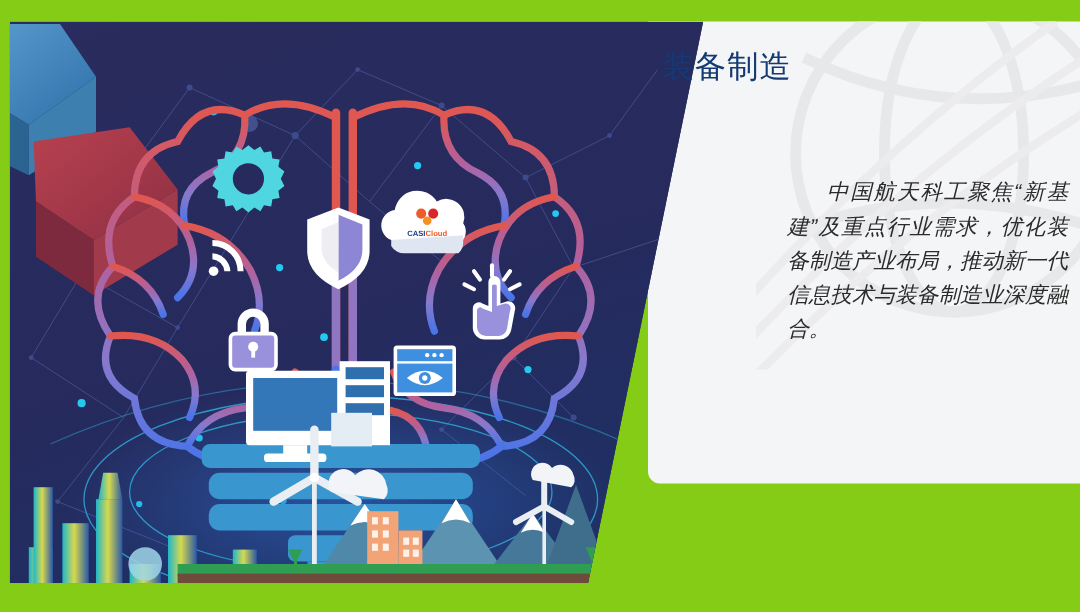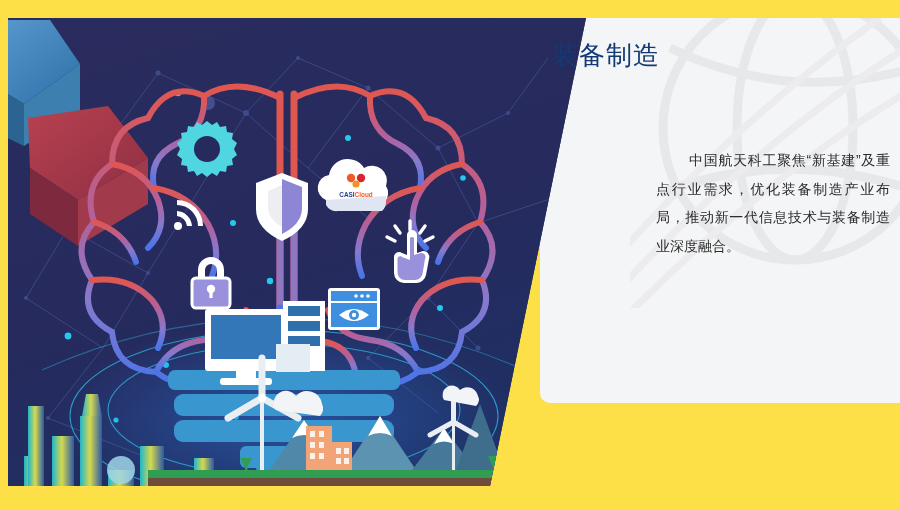--- a/index.html
+++ b/index.html
@@ -4,21 +4,21 @@
 <title>装备制造</title>
 <style>
   html,body{margin:0;padding:0;}
   body{
     width:900px;height:510px;
     background:#ffffff;
     font-family:"Liberation Sans","DejaVu Sans",sans-serif;
     overflow:hidden;
     position:relative;
   }
-  #stage{position:absolute;left:0;top:0;width:900px;height:510px;overflow:hidden;background:#fde047;}
+  #stage{position:absolute;left:0;top:0;width:900px;height:510px;overflow:hidden;background:#84cc16;}
 
   
   .right-panel{
     position:absolute;
     left:540px;top:18px;
     width:360px;height:385px;
     background:#f4f5f6;
     border-bottom-left-radius:10px;
     overflow:hidden;
     z-index:1;
@@ -46,27 +46,28 @@
     letter-spacing:1px;
     z-index:3;
     white-space:nowrap;
     font-weight:400;
   }
   .body-text{
     position:absolute;
     left:656px;top:146px;
     width:234px;
     z-index:3;
-    font-size:14px;
+    font-size:18px;
     line-height:28.5px;
     color:#2b2b2b;
     text-indent:33px;
     text-align:justify;
     text-justify:inter-character;
     letter-spacing:0px;
+    font-style:italic;
   }
 </style>
 </head>
 <body>
 
 <div id="stage">
 
   <div class="right-panel">
     <svg class="wm" viewBox="0 0 330 330">
       <g fill="none" stroke="#e7e8ea" stroke-width="9">

